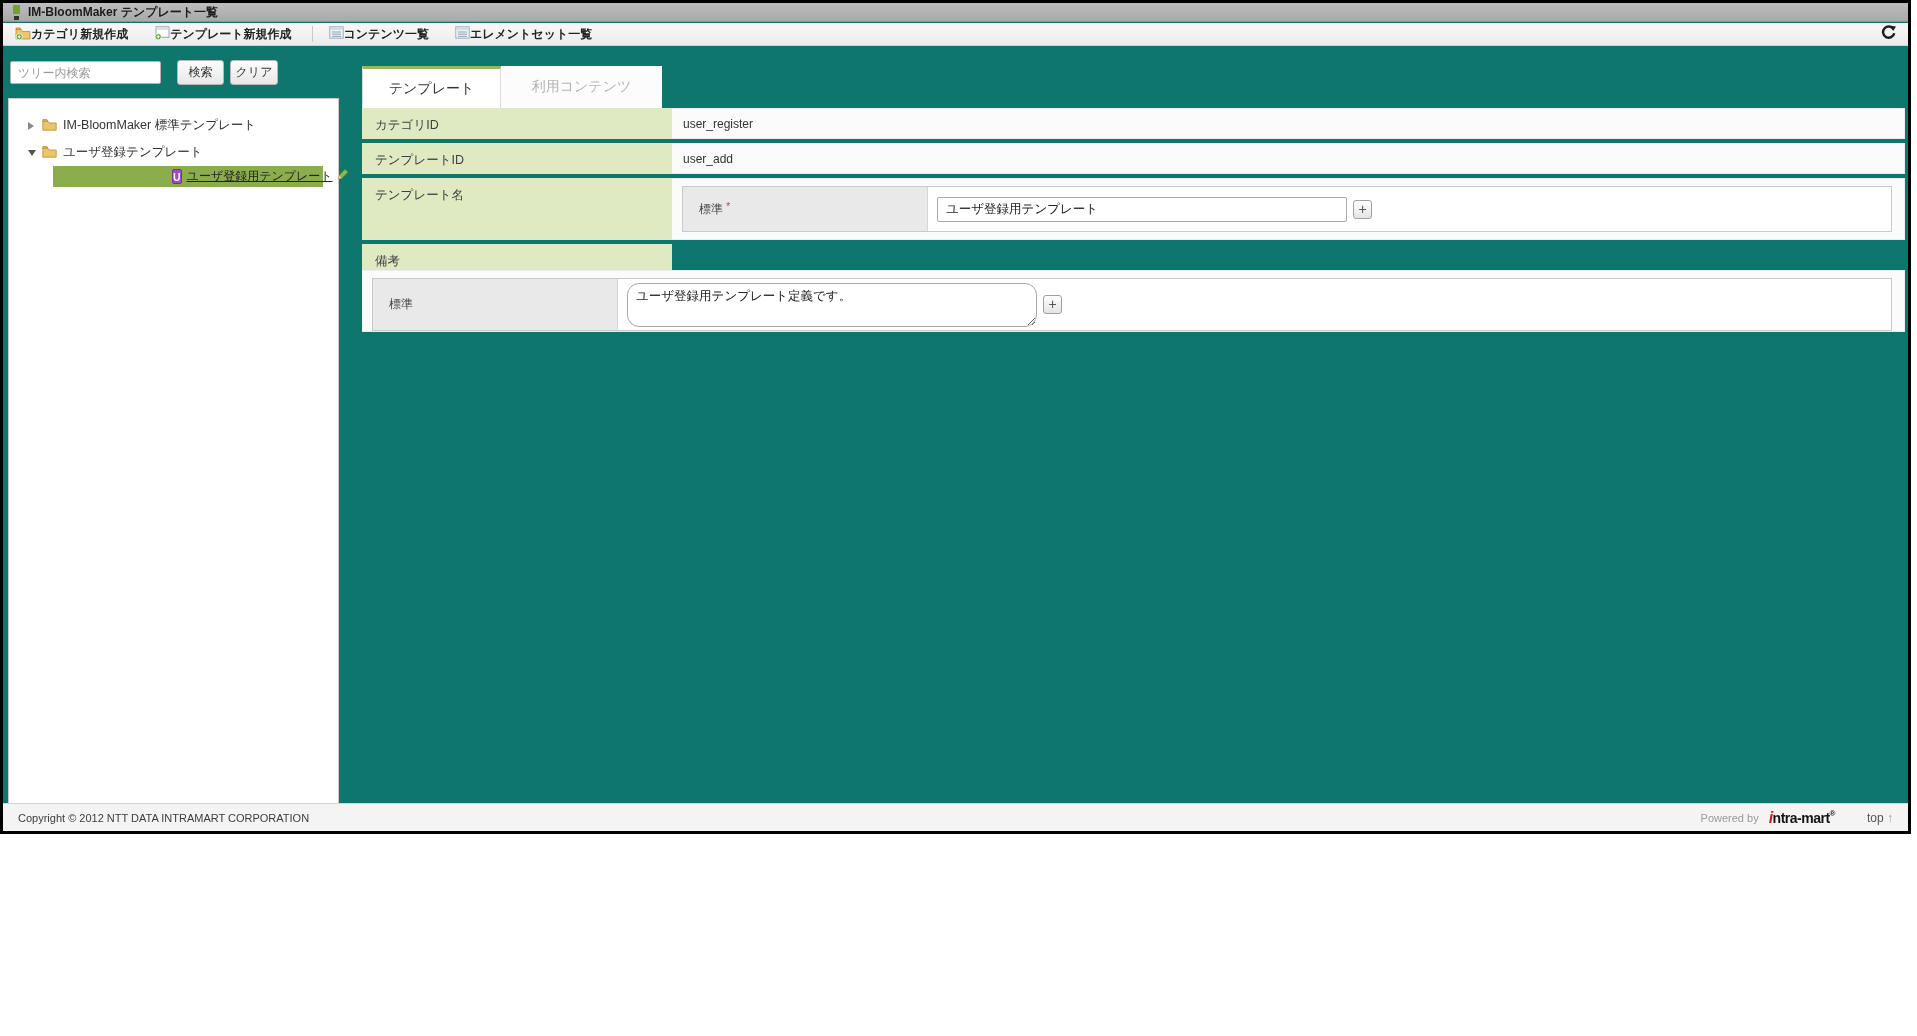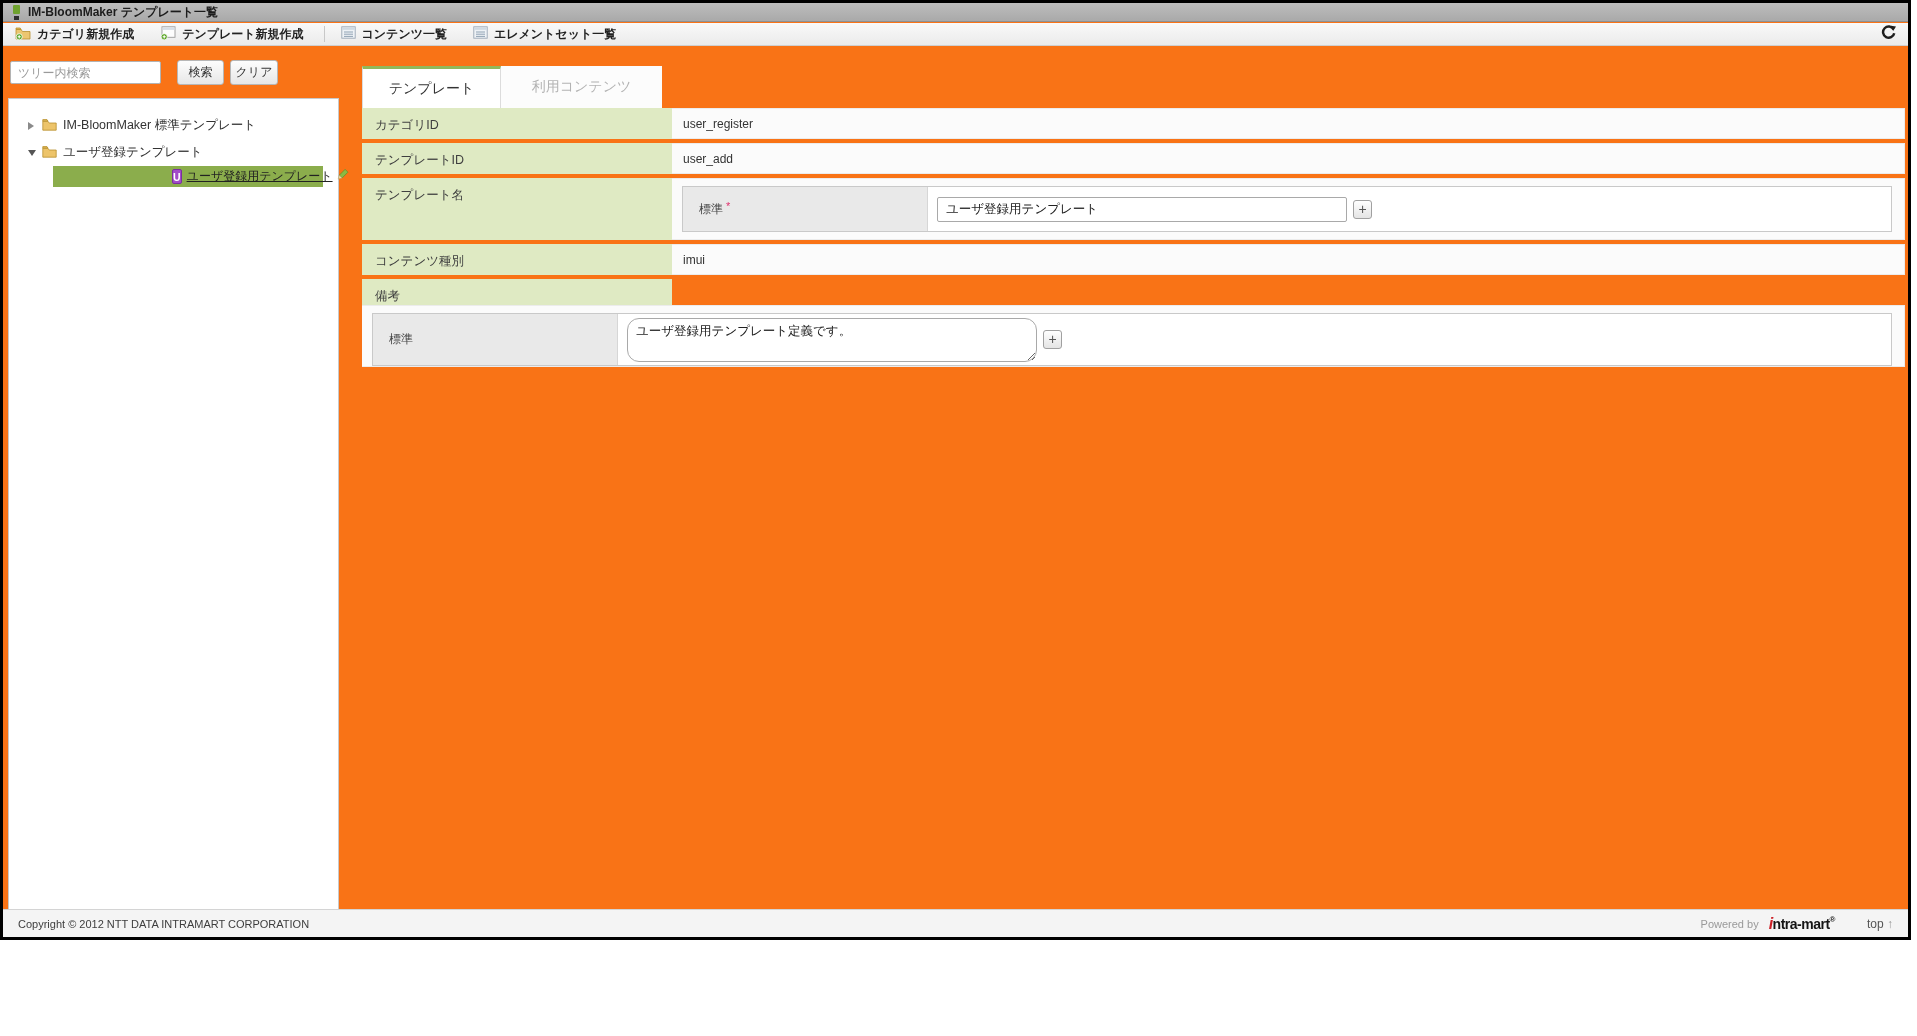--- a/index.html
+++ b/index.html
@@ -1,34 +1,34 @@
 <!DOCTYPE html>
 <html><head>
 <meta charset="utf-8">
 <style>
   * { margin:0; padding:0; box-sizing:border-box; }
   html,body { background:#fff; }
   body { font-family:"Liberation Sans", sans-serif; width:1917px; height:1036px; }
 
-  .window { position:relative; width:1911px; height:940px; border:3px solid #000; background:#f97316; overflow:hidden; }
+  .window { position:relative; width:1911px; height:834px; border:3px solid #000; background:#0f766e; overflow:hidden; }
 
   
   .titlebar { position:absolute; left:0; top:0; right:0; height:19px;
     background:linear-gradient(#bdbdbd,#a9a9a9); border-bottom:1px solid #8f8f8f;
     display:flex; align-items:center; gap:8px; padding-left:10px;
     font-size:12px; font-weight:bold; color:#1c1c1c; }
   .app-icon { width:7px; height:15px; position:relative; }
   .app-icon::before { content:""; position:absolute; top:0; left:0; width:7px; height:9px; background:#6fa22e; border-radius:1px; }
   .app-icon::after  { content:""; position:absolute; bottom:0; left:1px; width:5px; height:4px; background:#2f2f2f; }
 
   
   .toolbar { position:absolute; left:0; top:20px; right:0; height:23px;
     background:linear-gradient(#f9f9f9,#ebebeb); border-bottom:1px solid #cfcfcf;
     display:flex; align-items:center; padding:0 12px; }
-  .tb-btn { display:flex; align-items:center; gap:6px; font-size:12px; font-weight:bold; color:#222; cursor:pointer; margin-right:26px; }
+  .tb-btn { display:flex; align-items:center; font-size:12px; font-weight:bold; color:#222; cursor:pointer; margin-right:26px; }
   .tb-sep { width:1px; height:16px; background:#c8c8c8; margin:0 16px 0 -6px; }
   .tb-refresh { margin-left:auto; display:flex; align-items:center; cursor:pointer; }
 
   
   .search-input { position:absolute; left:7px; top:58px; width:151px; height:23px;
     border:1px solid #b3b3b3; border-radius:2px; padding:0 7px; font-size:12px; color:#333; }
   .search-input::placeholder { color:#9a9a9a; }
   .btn-sm { position:absolute; top:57px; height:25px; background:linear-gradient(#fdfdfd,#e7e7e7);
     border:1px solid #b7b7b7; border-radius:3px; font-size:12px; color:#333; font-family:inherit; cursor:pointer; }
   .btn-search { left:174px; width:47px; }
@@ -225,24 +225,20 @@
             <span class="req">*</span>
           </div>
           <div class="subfield">
             <input class="loc-input" type="text" value="ユーザ登録用テンプレート" style="">
             <button class="plus-btn">+</button>
           </div>
         </div>
       </div>
     </div>
 
-    <div class="frow r-static">
-      <div class="flabel">コンテンツ種別</div>
-      <div class="fvalue-static">imui</div>
-    </div>
 
     <div class="frow r-note">
       <div class="flabel">備考</div>
       <div class="fvalue-wrap">
         <div class="subrow multi-line">
           <div class="sublabel">
             <span>標準</span>
           </div>
           <div class="subfield">
             <textarea class="loc-textarea" style="">ユーザ登録用テンプレート定義です。</textarea>

